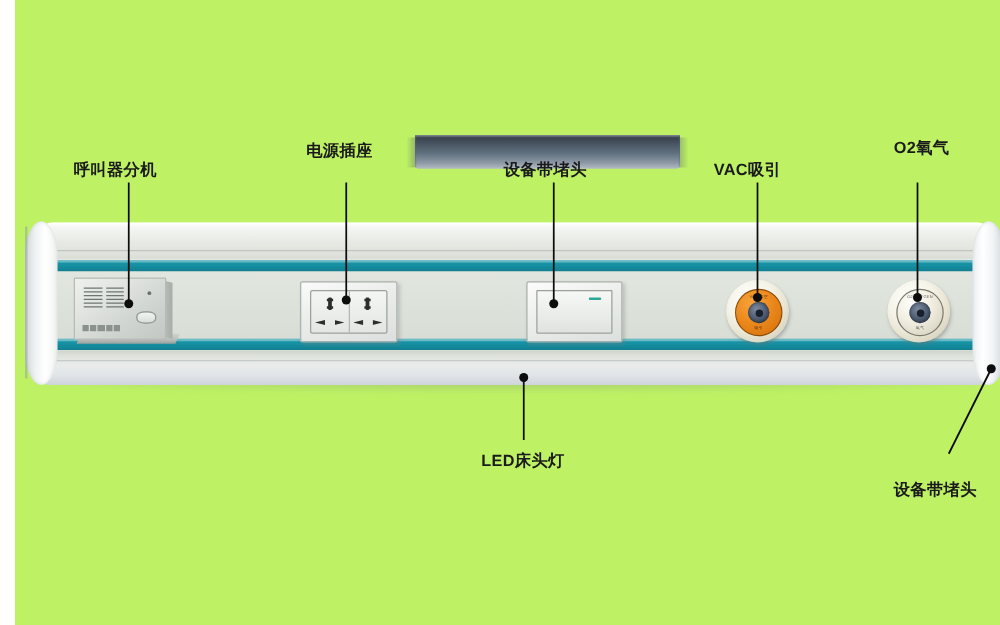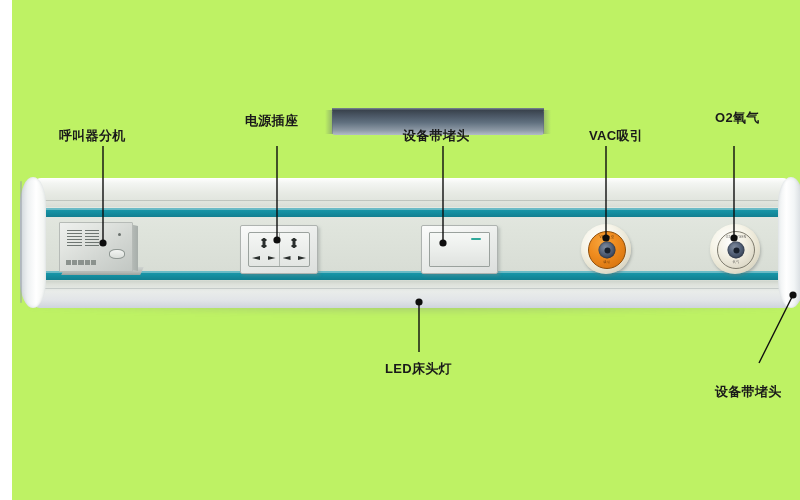--- a/index.html
+++ b/index.html
@@ -578,18 +578,18 @@
         <circle cx="594" cy="238" r="3.6"></circle>
         <circle cx="722" cy="238" r="3.6"></circle>
         <circle cx="407" cy="302" r="3.6"></circle>
         <circle cx="781" cy="295" r="3.6"></circle>
       </g>
   </svg>
 
   <div class="ann-label" style="left:47px;  top:127px;">呼叫器分机</div>
   <div class="ann-label" style="left:233px; top:112px;text-align:center;">电源插座</div>
   <div class="ann-label" style="left:391px; top:127px;">设备带堵头</div>
-  <div class="ann-label" style="left:577px; top:127px;">VAC吸引</div>
+  <div class="ann-label" style="left:559px; top:127px;">VAC吸引</div>
   <div class="ann-label" style="left:703px; top:109px;">O2氧气</div>
   <div class="ann-label" style="left:373px; top:360px;">LED床头灯</div>
   <div class="ann-label" style="left:703px; top:383px;">设备带堵头</div>
 
 </div>
 
 </body></html>

